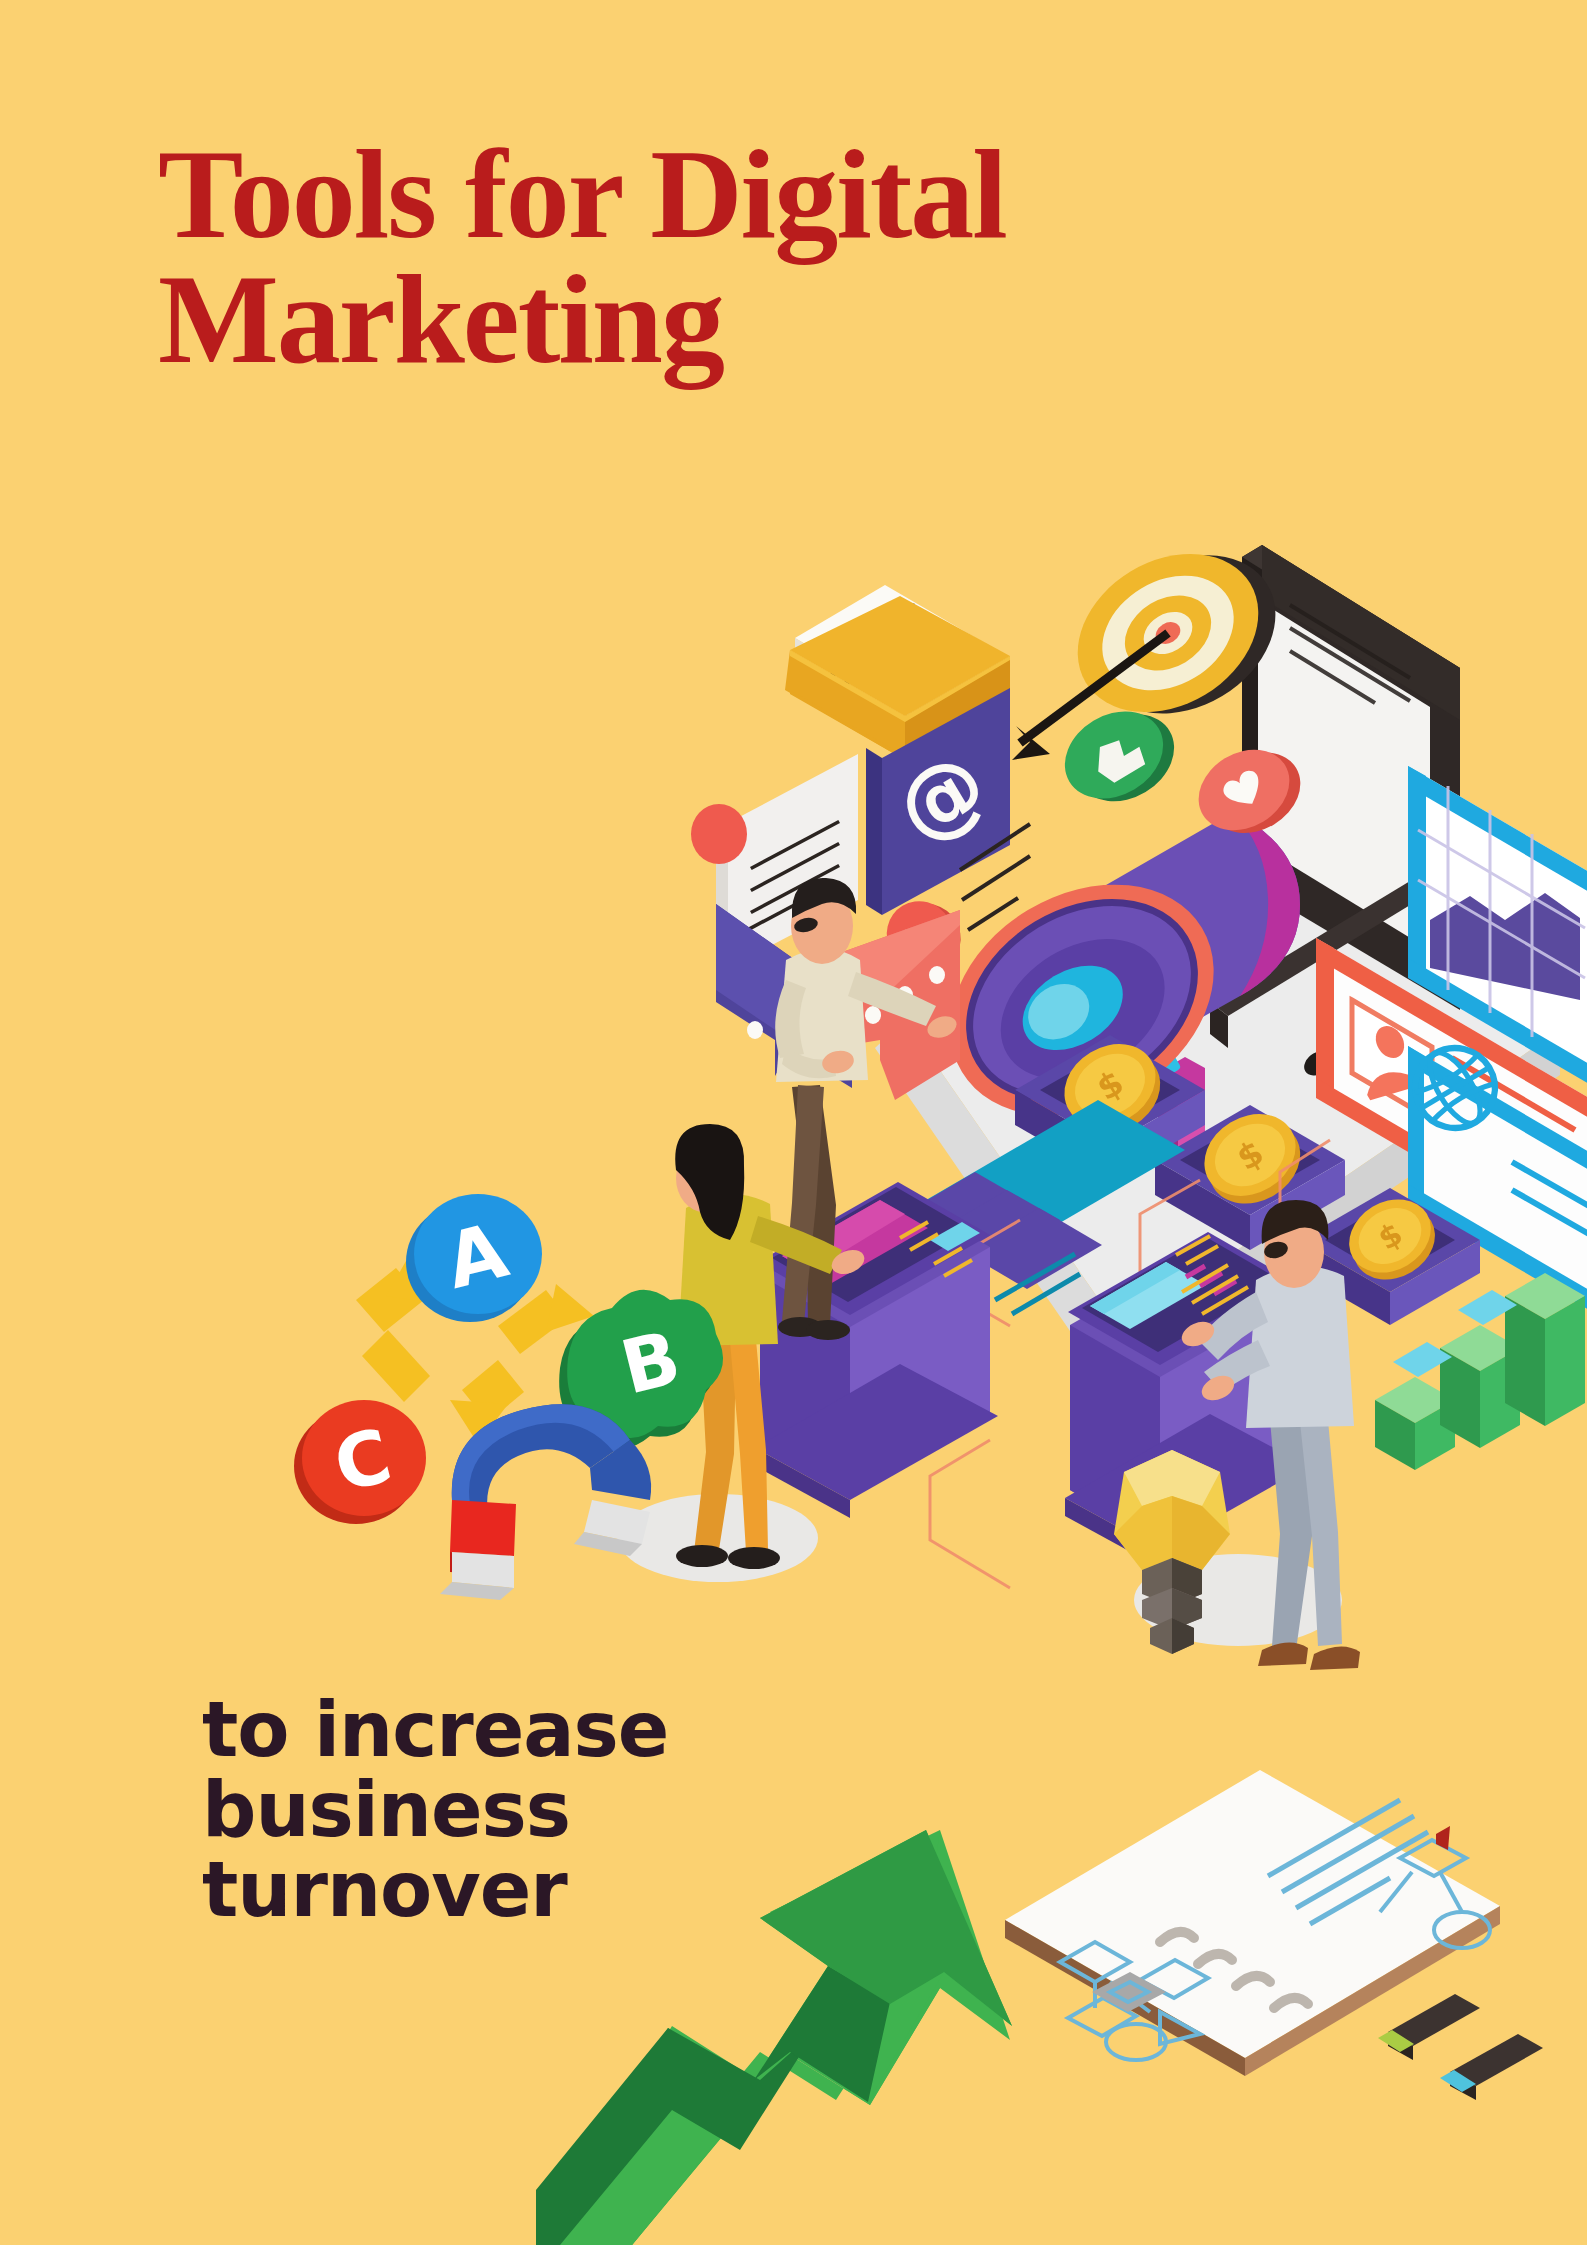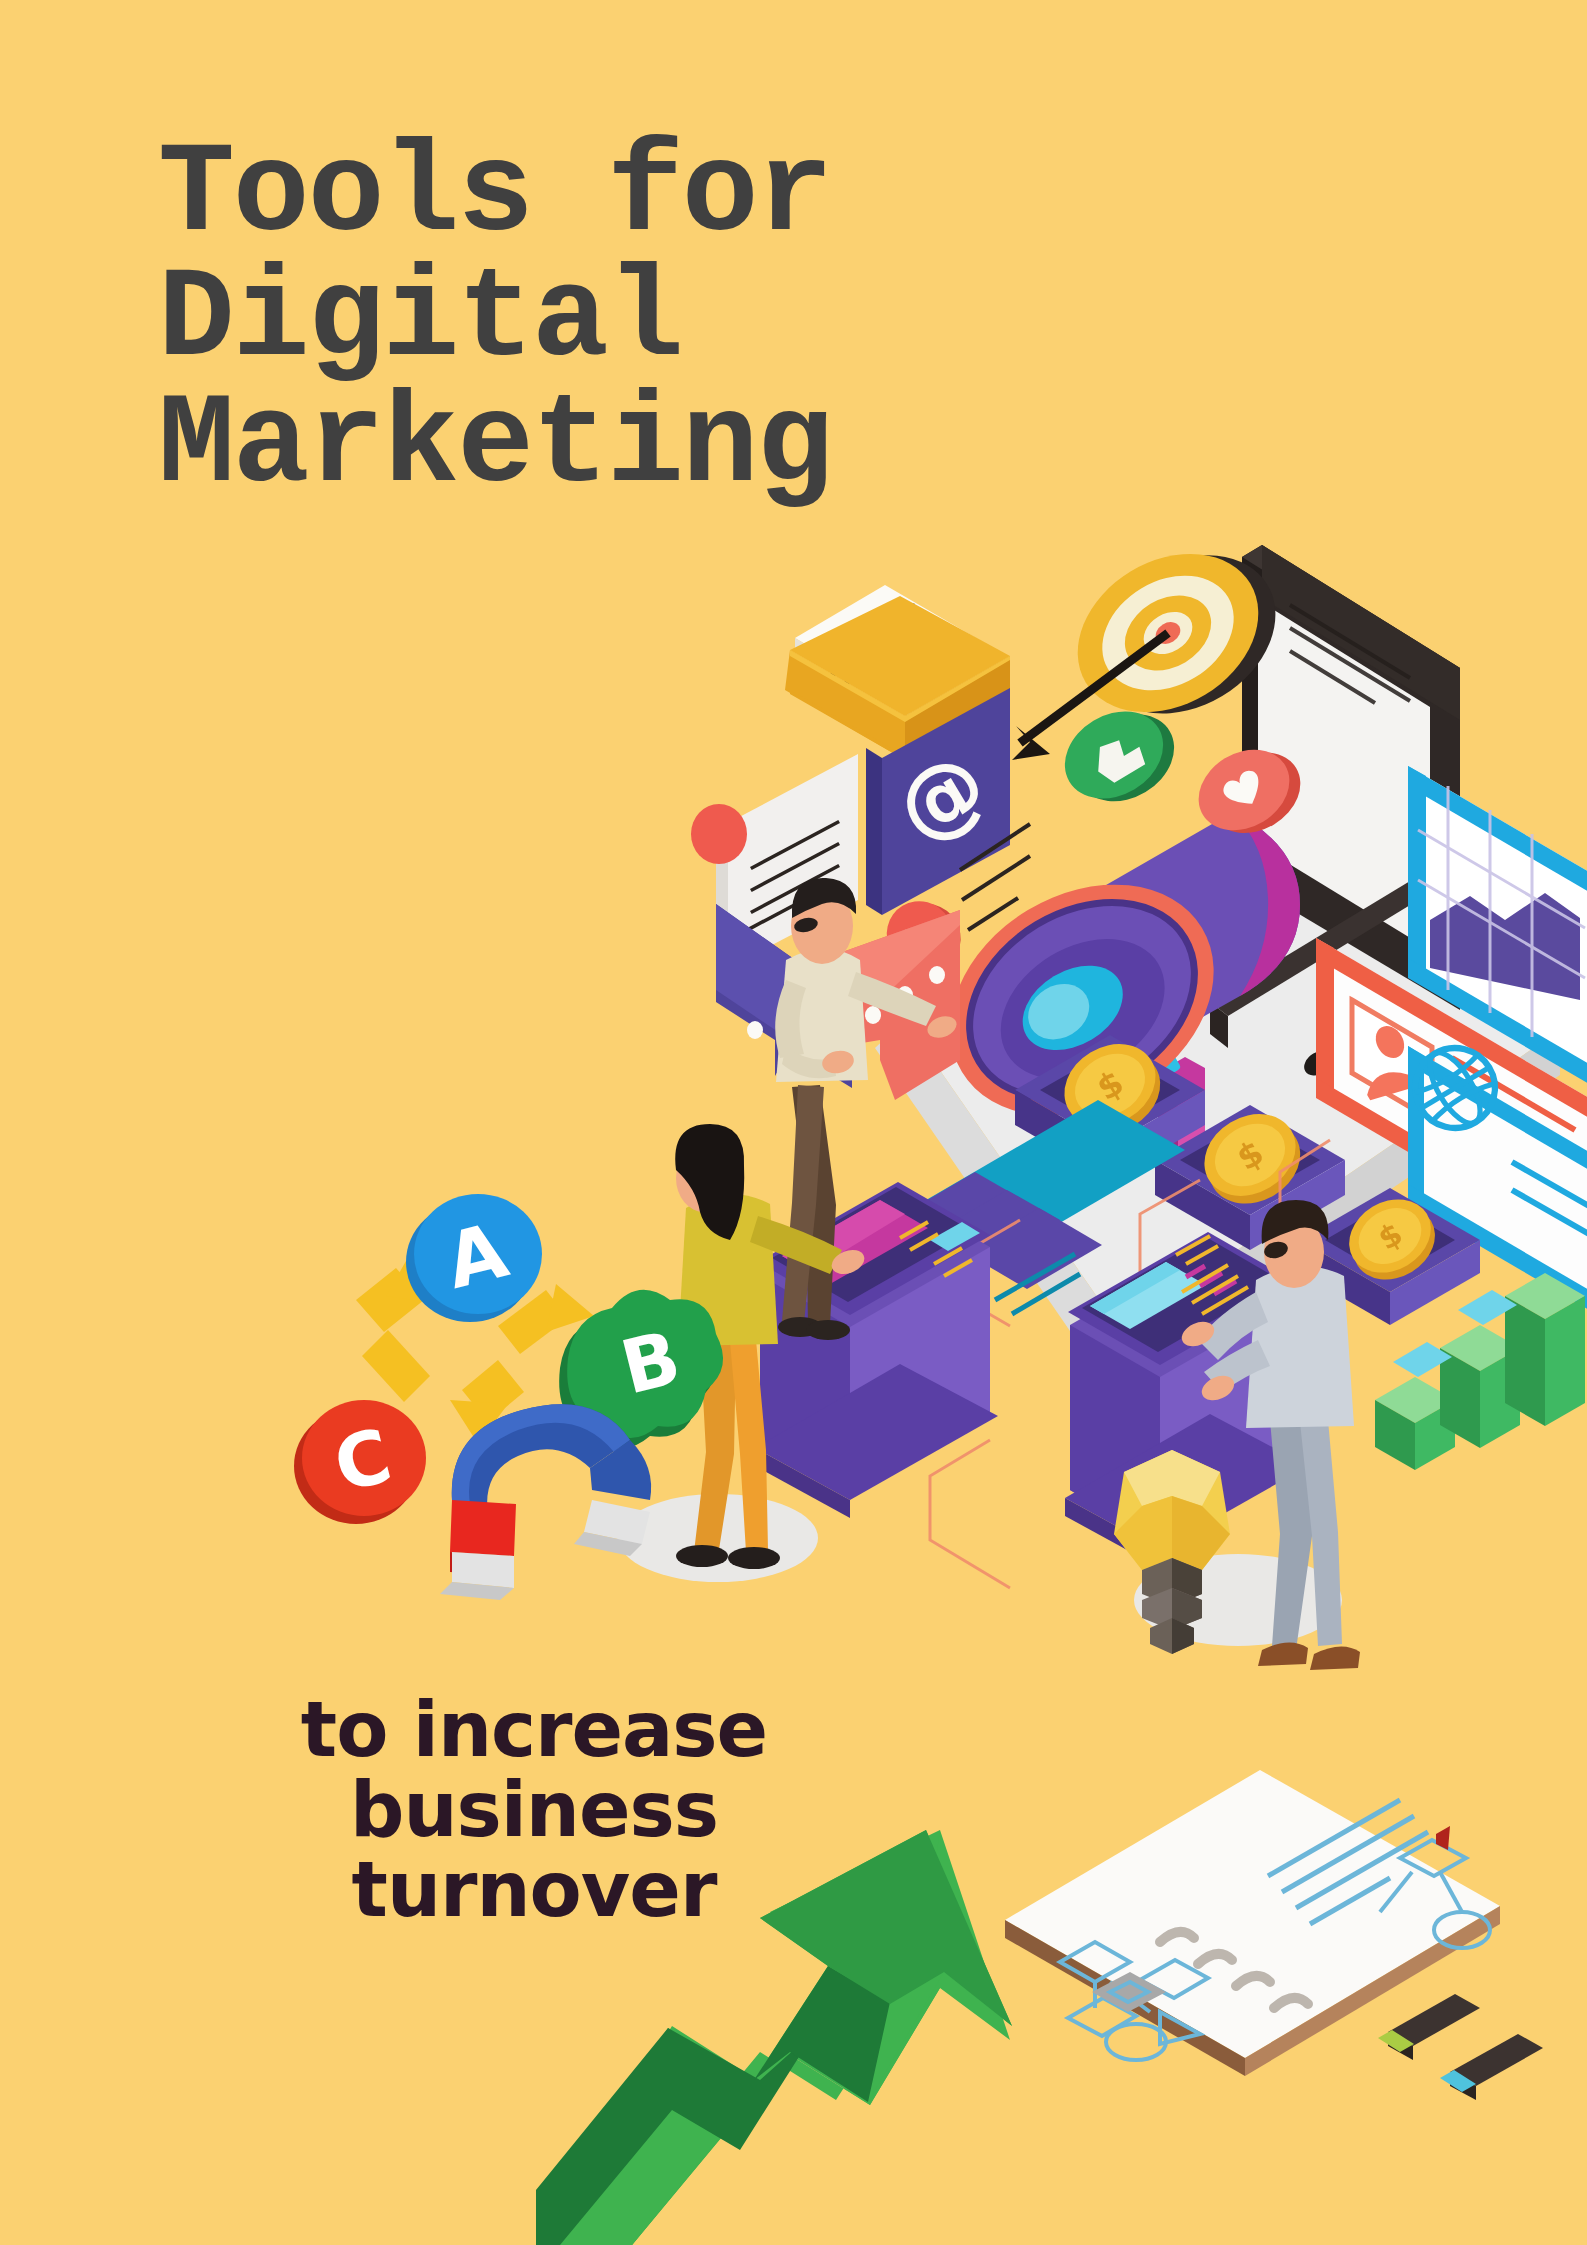--- a/index.html
+++ b/index.html
@@ -15,53 +15,52 @@
     height: 2245px;
     overflow: hidden;
     background: #fbd171;
   }
   
   #title {
     position: absolute;
     left: 158px;
     top: 132px;
     width: 1080px;
-    font-family: Liberation Mono, monospace;
+    font-family: Liberation Serif, serif;
     font-weight: 700;
     font-size: 128px;
     line-height: 0.98;
     letter-spacing: -2px;
-    color: #404040;
+    color: #b91c1c;
     white-space: pre-line;
   }
   #body-copy {
     position: absolute;
     left: 156px;
     top: 531px;
     width: 580px;
     font-family: "DejaVu Sans", sans-serif;
     font-weight: 400;
     font-size: 38px;
     line-height: 1.30;
     letter-spacing: -0.2px;
     color: #2b1726;
   }
   #kicker {
     position: absolute;
-    left: 184px;
+    left: 202px;
     top: 1690px;
     width: 700px;
     font-family: "DejaVu Sans", sans-serif;
     font-weight: 700;
     font-size: 76px;
     line-height: 1.05;
     letter-spacing: -1px;
     color: #2b1726;
     white-space: pre-line;
-    text-align: center;
   }
   
   #art {
     position: absolute;
     left: 0; top: 0;
     width: 1587px;
     height: 2245px;
     pointer-events: none;
   }
 </style>

